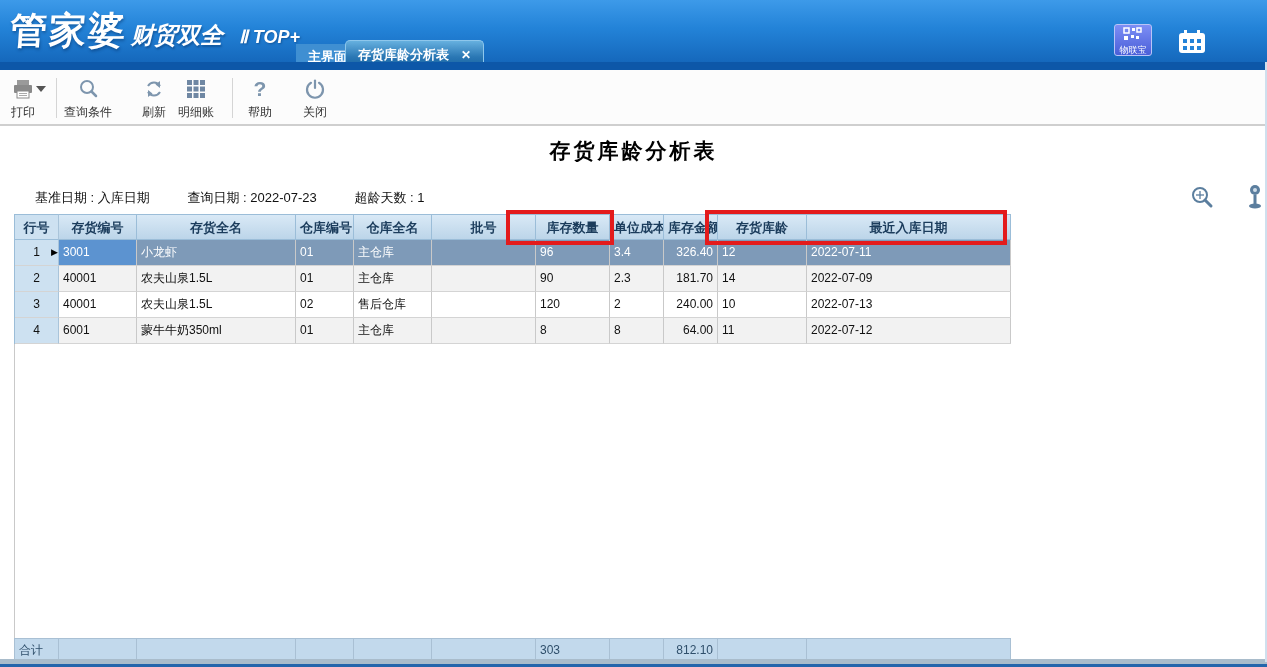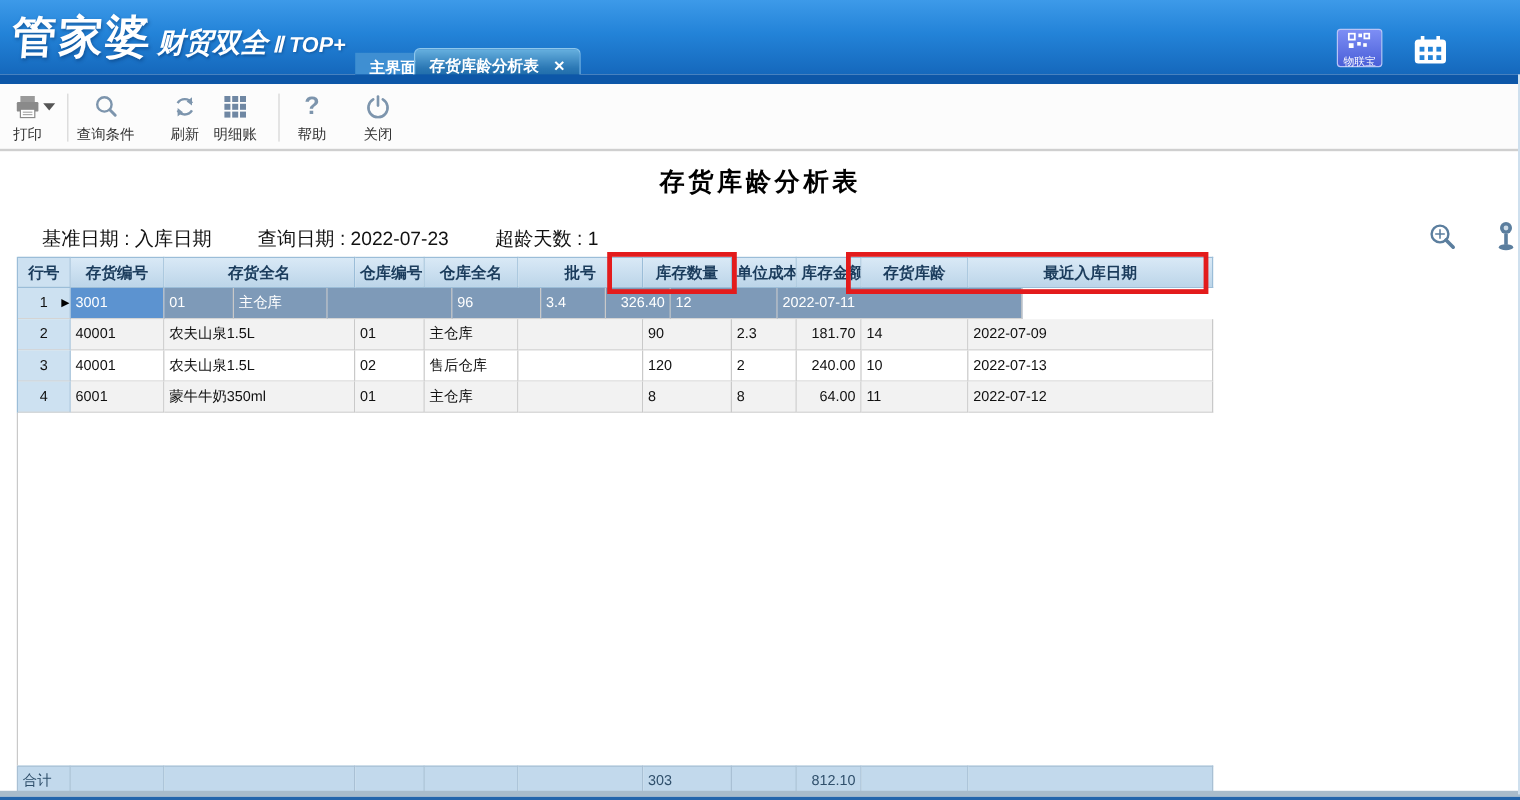--- a/index.html
+++ b/index.html
@@ -6,21 +6,21 @@
   body { font-family:"Liberation Sans", sans-serif; background:#e8e8e8; }
   .screen { position:relative; width:1267px; height:667px; background:#ffffff; overflow:hidden; }
 
   
   .banner { position:absolute; left:0; top:0; width:1267px; height:62px;
     background:linear-gradient(180deg,#3d9ae9 0%,#2383d8 45%,#1568bc 100%); }
   .banner-strip { position:absolute; left:0; top:62px; width:1267px; height:8px; background:#0d57a8; }
   .logo { position:absolute; left:10px; top:6px; color:#fff; white-space:nowrap; }
   .logo-main { font-size:37px; font-weight:bold; letter-spacing:2px; display:inline-block; transform:skewX(-4deg); text-shadow:1px 2px 3px rgba(0,40,90,.45); }
   .logo-sub { font-size:23px; font-weight:bold; font-style:italic; display:inline-block; margin-left:4px; text-shadow:1px 2px 2px rgba(0,40,90,.4); }
-  .logo-ed { font-size:18px; font-weight:bold; font-style:italic; display:inline-block; margin-left:4px; text-shadow:1px 1px 2px rgba(0,40,90,.4); }
+  .logo-ed { font-size:18px; font-weight:bold; font-style:italic; display:inline-block; margin-left:16px; text-shadow:1px 1px 2px rgba(0,40,90,.4); }
 
   .tab { position:absolute; color:#fff; font-size:13px; font-weight:bold; text-align:center; cursor:pointer; }
   .tab-main { left:296px; top:44px; height:26px; line-height:26px; padding:0 12px; background:#3f8fd2; }
   .tab-active { left:345px; top:40px; height:30px; line-height:28px; padding:0 12px;
     background:linear-gradient(180deg,#66b0df 0%,#2a77b4 55%,#14609f 100%);
     border:1px solid #8ec7ec; border-bottom:none; border-radius:5px 5px 0 0; }
   .tab-close { display:inline-block; margin-left:12px; font-size:12px; cursor:pointer; }
 
   .iot-btn { position:absolute; left:1114px; top:24px; width:38px; height:32px;
     background:linear-gradient(180deg,#7d8ef5 0%,#4a5fd8 100%); border:1px solid #b9c4f7; border-radius:3px;
@@ -33,21 +33,21 @@
   .tb-btn { position:absolute; top:6px; text-align:center; color:#333; font-size:12px; cursor:pointer; }
   .tb-icon { height:26px; display:flex; align-items:center; justify-content:center; }
   .tb-label { display:block; margin-top:2px; }
   .tb-sep { position:absolute; top:8px; width:1px; height:40px; background:#d5d5d5; }
   .tb-caret { position:absolute; left:36px; top:16px; width:0; height:0; border-left:5px solid transparent; border-right:5px solid transparent; border-top:6px solid #555; cursor:pointer; }
   .help-glyph { font-size:21px; font-weight:bold; color:#7d95ad; line-height:24px; }
 
   
   .report-title { position:absolute; left:0; top:137px; width:1267px; text-align:center;
     font-family:"Liberation Serif", serif; font-size:21px; font-weight:bold; letter-spacing:3px; color:#000; }
-  .criteria { position:absolute; left:35px; top:189px; font-size:16px; color:#111; }
+  .criteria { position:absolute; left:35px; top:189px; font-size:13px; color:#111; }
   .criteria span { margin-right:34px; }
   .tblzoom-icon { position:absolute; left:1190px; top:186px; cursor:pointer; }
   .pin-icon { position:absolute; left:1247px; top:184px; cursor:pointer; }
 
   
   .grid { position:absolute; left:14px; top:214px; width:983px; border-left:1px solid #9bbdd8; font-size:12px; }
   .trow { display:flex; height:26px; }
   .cell { flex:0 0 auto; height:26px; line-height:25px; padding:0 4px; overflow:hidden; white-space:nowrap;
     border-right:1px solid #c9c9c9; border-bottom:1px solid #d4d4d4; color:#111; position:relative; }
   .thead .cell { background:linear-gradient(180deg,#d9e9f6,#bcd5e9); color:#1b3c5c; font-weight:bold;
@@ -233,20 +233,21 @@
       <div class="cell c6">库存数量</div>
       <div class="cell c7">单位成本</div>
       <div class="cell c8">库存金额</div>
       <div class="cell c9">存货库龄</div>
       <div class="cell c10">最近入库日期</div>
     </div>
 
     <div class="trow sel">
       <div class="cell c0"><span>1</span><span class="marker">▶</span></div>
       <div class="cell c1">3001</div>
+      <div class="cell c2">小龙虾</div>
       <div class="cell c3">01</div>
       <div class="cell c4">主仓库</div>
       <div class="cell c5"></div>
       <div class="cell c6">96</div>
       <div class="cell c7">3.4</div>
       <div class="cell c8">326.40</div>
       <div class="cell c9">12</div>
       <div class="cell c10">2022-07-11</div>
     </div>
 

